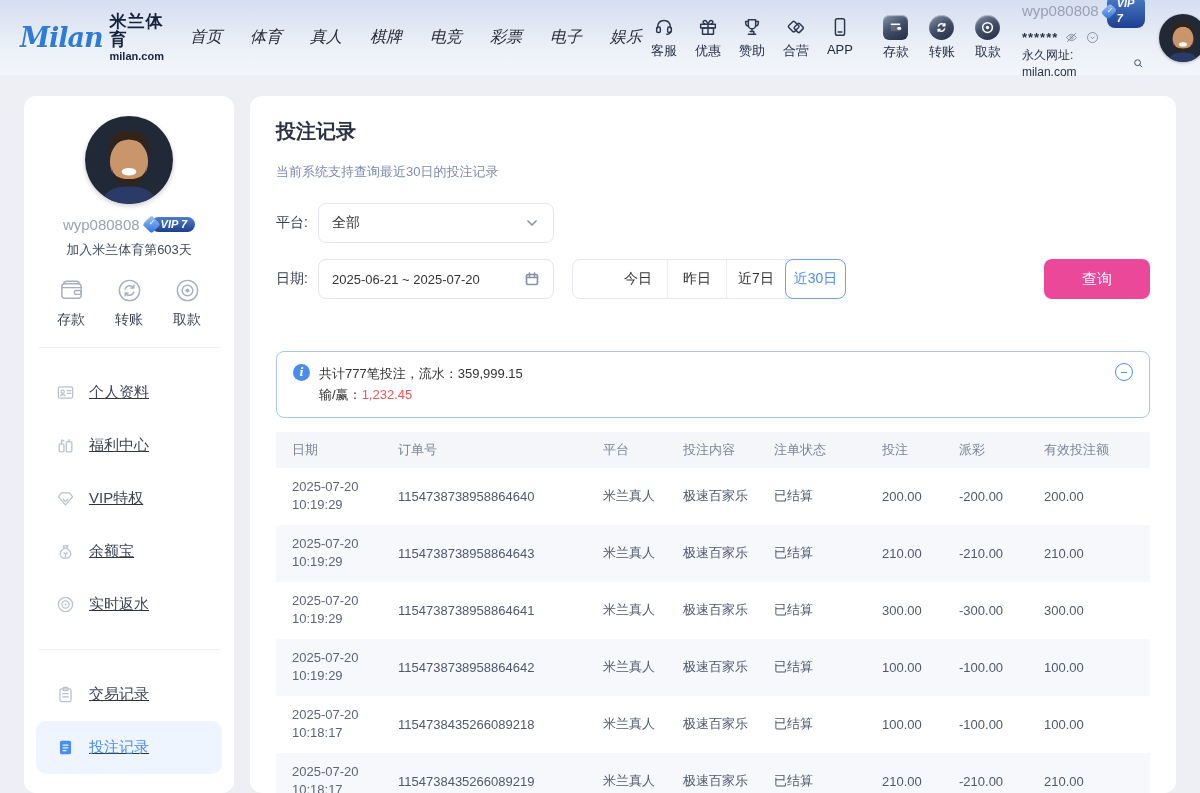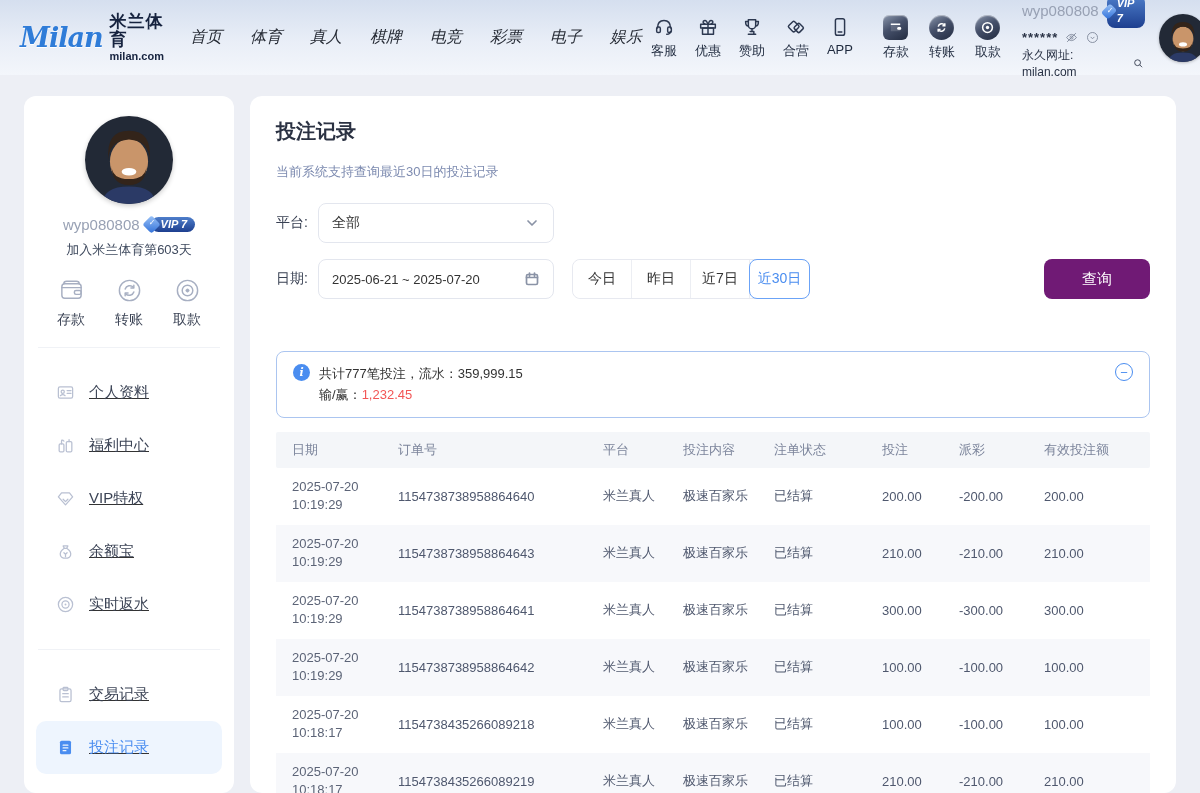--- a/index.html
+++ b/index.html
@@ -84,30 +84,30 @@
   .page-sub { font-size:13px; color:#7d8bb0; margin-top:18px; }
   .filter-row { display:flex; align-items:center; margin-top:22px; }
   .filter-row.second { margin-top:16px; }
   .flabel { width:42px; font-size:14px; color:#3a4254; flex-shrink:0; }
   .select, .date-input { width:236px; height:40px; border:1px solid #e3e6ee; border-radius:8px;
      display:flex; align-items:center; justify-content:space-between; padding:0 13px;
      font-size:14px; color:#333; cursor:pointer; background:#fff; }
   .select svg, .date-input svg { width:16px; height:16px; stroke:#8a93a6; fill:none; stroke-width:1.7;
      stroke-linecap:round; stroke-linejoin:round; }
   .date-input { font-size:13px; }
-  .seg { display:flex; margin-left:18px; border:1px solid #e7e9f0; border-radius:8px; height:40px; }
+  .seg { display:flex; margin-left:18px; border:1px solid #e7e9f0; border-radius:8px; height:40px;padding-left:36px; }
   .seg-btn { width:59px; background:#fff; border:none; border-right:1px solid #eceef3;
              font-size:14px; color:#333; cursor:pointer; font-family:inherit; }
   .seg-btn:first-child { border-radius:8px 0 0 8px; }
   .seg-btn:last-child { border-right:none; border-radius:0 8px 8px 0; }
   .seg-btn.active { border:1px solid #6ba3f7; color:#4a8df0; border-radius:8px; margin:-1px;
                     position:relative; z-index:2; width:61px; }
   .action-btns { margin-left:auto; display:flex; gap:12px; }
   .btn { height:40px; border-radius:8px; font-size:15px; cursor:pointer; font-family:inherit; }
-  .btn-primary { width:106px; background:#701a75; color:#fff; border:none; }
+  .btn-primary { width:106px; background:#ec4899; color:#fff; border:none; }
   .btn-plain { width:104px; background:#fff; border:1px solid #e3e6ee; color:#3a4254; }
 
   .summary { margin-top:52px; border:1px solid #abc5f0; border-radius:8px; padding:11px 16px;
              display:flex; align-items:flex-start; }
   .sum-info { width:17px; height:17px; border-radius:50%; background:#4a8df0; color:#fff;
               font-size:11px; font-weight:bold; display:flex; align-items:center; justify-content:center;
               margin-top:1px; flex-shrink:0; font-family:"DejaVu Serif",serif; font-style:italic; }
   .sum-lines { margin-left:9px; font-size:13px; color:#333; line-height:1.65; }
   .sum-red { color:#f25555; }
   .sum-collapse { margin-left:auto; width:18px; height:18px; border-radius:50%; border:1.5px solid #4a8df0;

